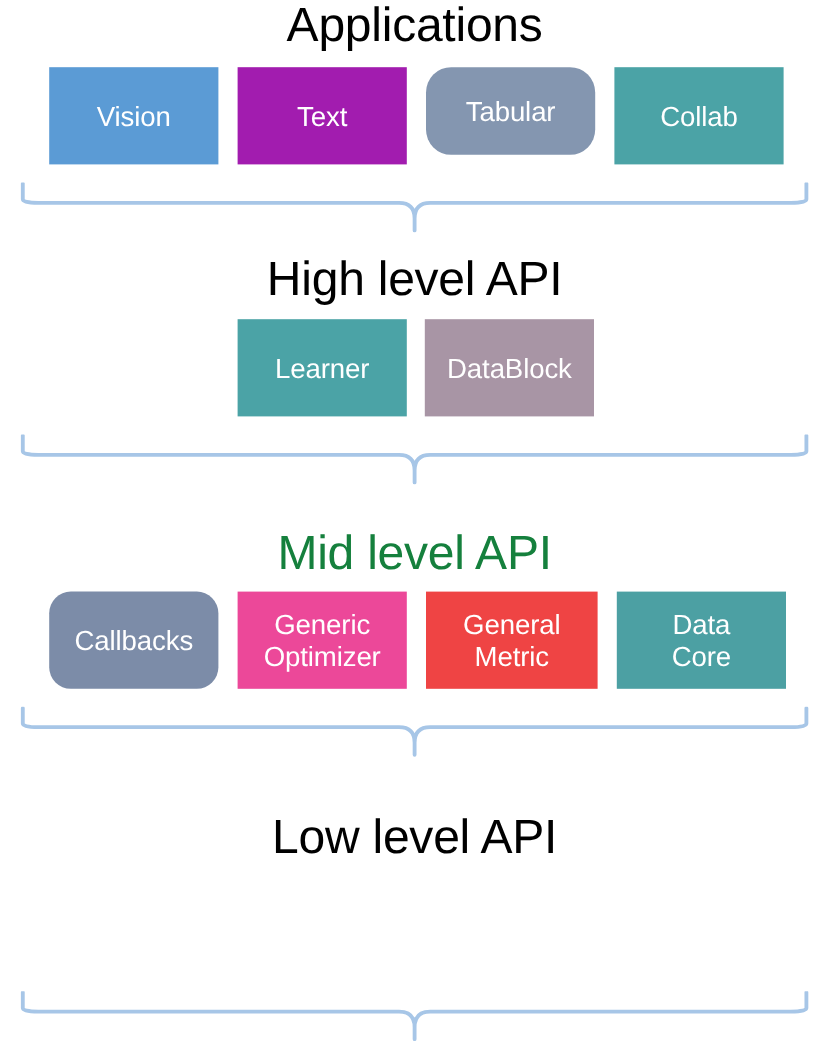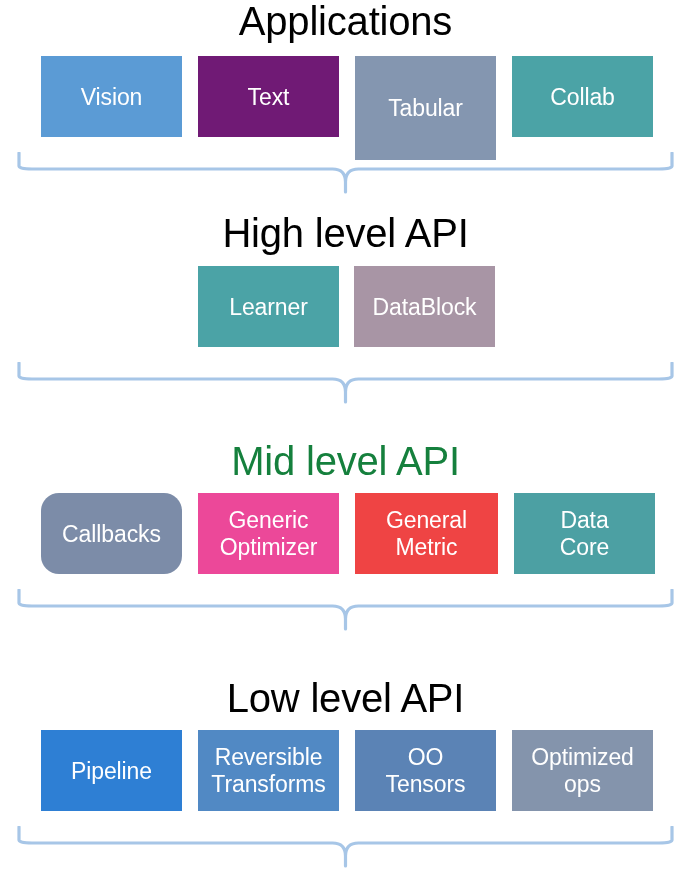--- a/index.html
+++ b/index.html
@@ -70,24 +70,24 @@
 </style>
 </head>
 <body>
 
 <div id="diagram">
     <div class="section-title" style="top: 4px; color: rgb(0, 0, 0);">Applications</div>
     <div class="box-row" style="top: 56px; left: 41px; height: 81px; gap: 16px;">
       <div class="node-box" style="background: rgb(91, 155, 213); width: 141px; height: 81px;">
         <span class="node-label">Vision</span>
       </div>
-      <div class="node-box" style="background: #701a75; width: 141px; height: 81px;">
+      <div class="node-box" style="background: #a21caf; width: 141px; height: 81px;">
         <span class="node-label">Text</span>
       </div>
-      <div class="node-box" style="background: rgb(132, 150, 176); width: 141px; height: 104px;">
+      <div class="node-box" style="background: rgb(132, 150, 176); width: 141px; height: 73px; border-radius: 21px;">
         <span class="node-label">Tabular</span>
       </div>
       <div class="node-box" style="background: rgb(75, 163, 166); width: 141px; height: 81px; text-align: right;">
         <span class="node-label">Collab</span>
       </div>
     </div>
     <div class="brace-wrap" style="top: 152px;">
       <svg width="691" height="56" viewBox="0 0 691 56">
         <path d="M 19 1 L 19 14 Q 19 17 32 17 L 332.5 17 Q 345.5 17 345.5 30 L 345.5 40 M 345.5 40 L 345.5 30 Q 345.5 17 358.5 17 L 659 17 Q 672 17 672 14 L 672 1" fill="none" stroke="#A7C6E7" stroke-width="3.2" stroke-linecap="round" stroke-linejoin="round"></path>
       </svg>
@@ -123,35 +123,18 @@
         <span class="node-label">Data
 Core</span>
       </div>
     </div>
     <div class="brace-wrap" style="top: 589px;">
       <svg width="691" height="56" viewBox="0 0 691 56">
         <path d="M 19 1 L 19 14 Q 19 17 32 17 L 332.5 17 Q 345.5 17 345.5 30 L 345.5 40 M 345.5 40 L 345.5 30 Q 345.5 17 358.5 17 L 659 17 Q 672 17 672 14 L 672 1" fill="none" stroke="#A7C6E7" stroke-width="3.2" stroke-linecap="round" stroke-linejoin="round"></path>
       </svg>
     </div>
     <div class="section-title" style="top: 681px; color: rgb(0, 0, 0);">Low level API</div>
-    <div class="box-row" style="top: 730px; left: 41px; height: 81px; gap: 16px;">
-      <div class="node-box" style="background: rgb(46, 127, 212); width: 141px; height: 81px;">
-        <span class="node-label">Pipeline</span>
-      </div>
-      <div class="node-box two-line" style="background: rgb(81, 137, 196); width: 141px; height: 81px;">
-        <span class="node-label">Reversible
-Transforms</span>
-      </div>
-      <div class="node-box two-line" style="background: rgb(91, 131, 181); width: 141px; height: 81px;">
-        <span class="node-label">OO
-Tensors</span>
-      </div>
-      <div class="node-box two-line" style="background: rgb(132, 148, 172); width: 141px; height: 81px;">
-        <span class="node-label">Optimized
-ops</span>
-      </div>
-    </div>
     <div class="brace-wrap" style="top: 826px;">
       <svg width="691" height="56" viewBox="0 0 691 56">
         <path d="M 19 1 L 19 14 Q 19 17 32 17 L 332.5 17 Q 345.5 17 345.5 30 L 345.5 40 M 345.5 40 L 345.5 30 Q 345.5 17 358.5 17 L 659 17 Q 672 17 672 14 L 672 1" fill="none" stroke="#A7C6E7" stroke-width="3.2" stroke-linecap="round" stroke-linejoin="round"></path>
       </svg>
     </div>
   </div>
 
 </body></html>

